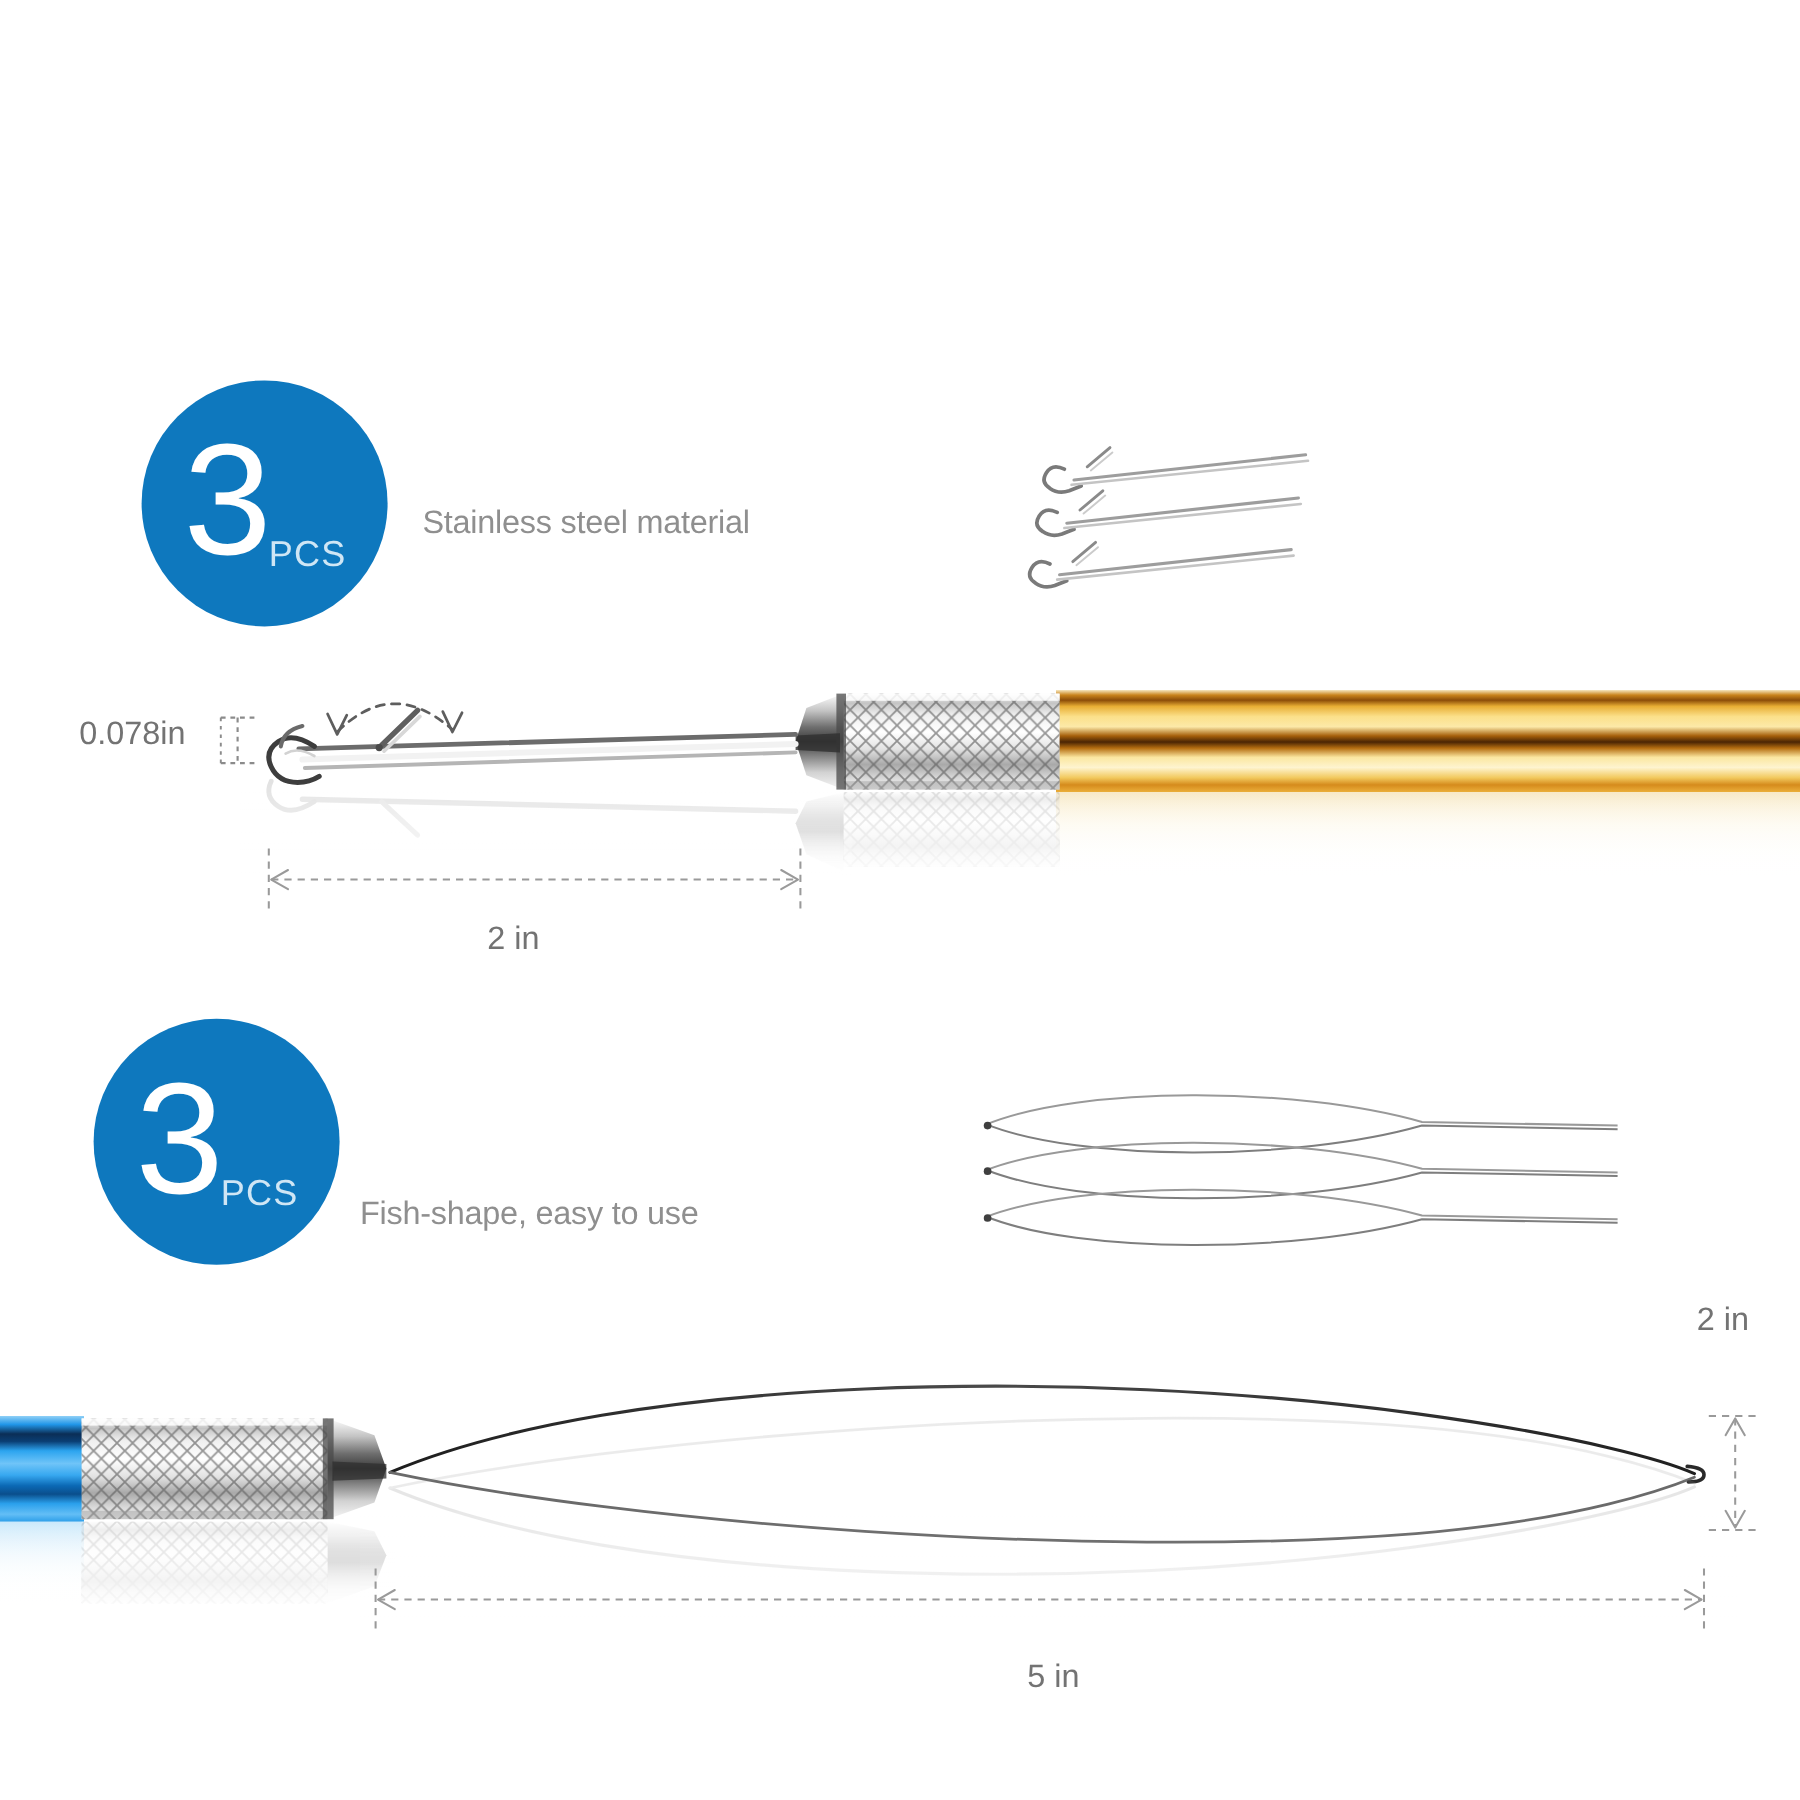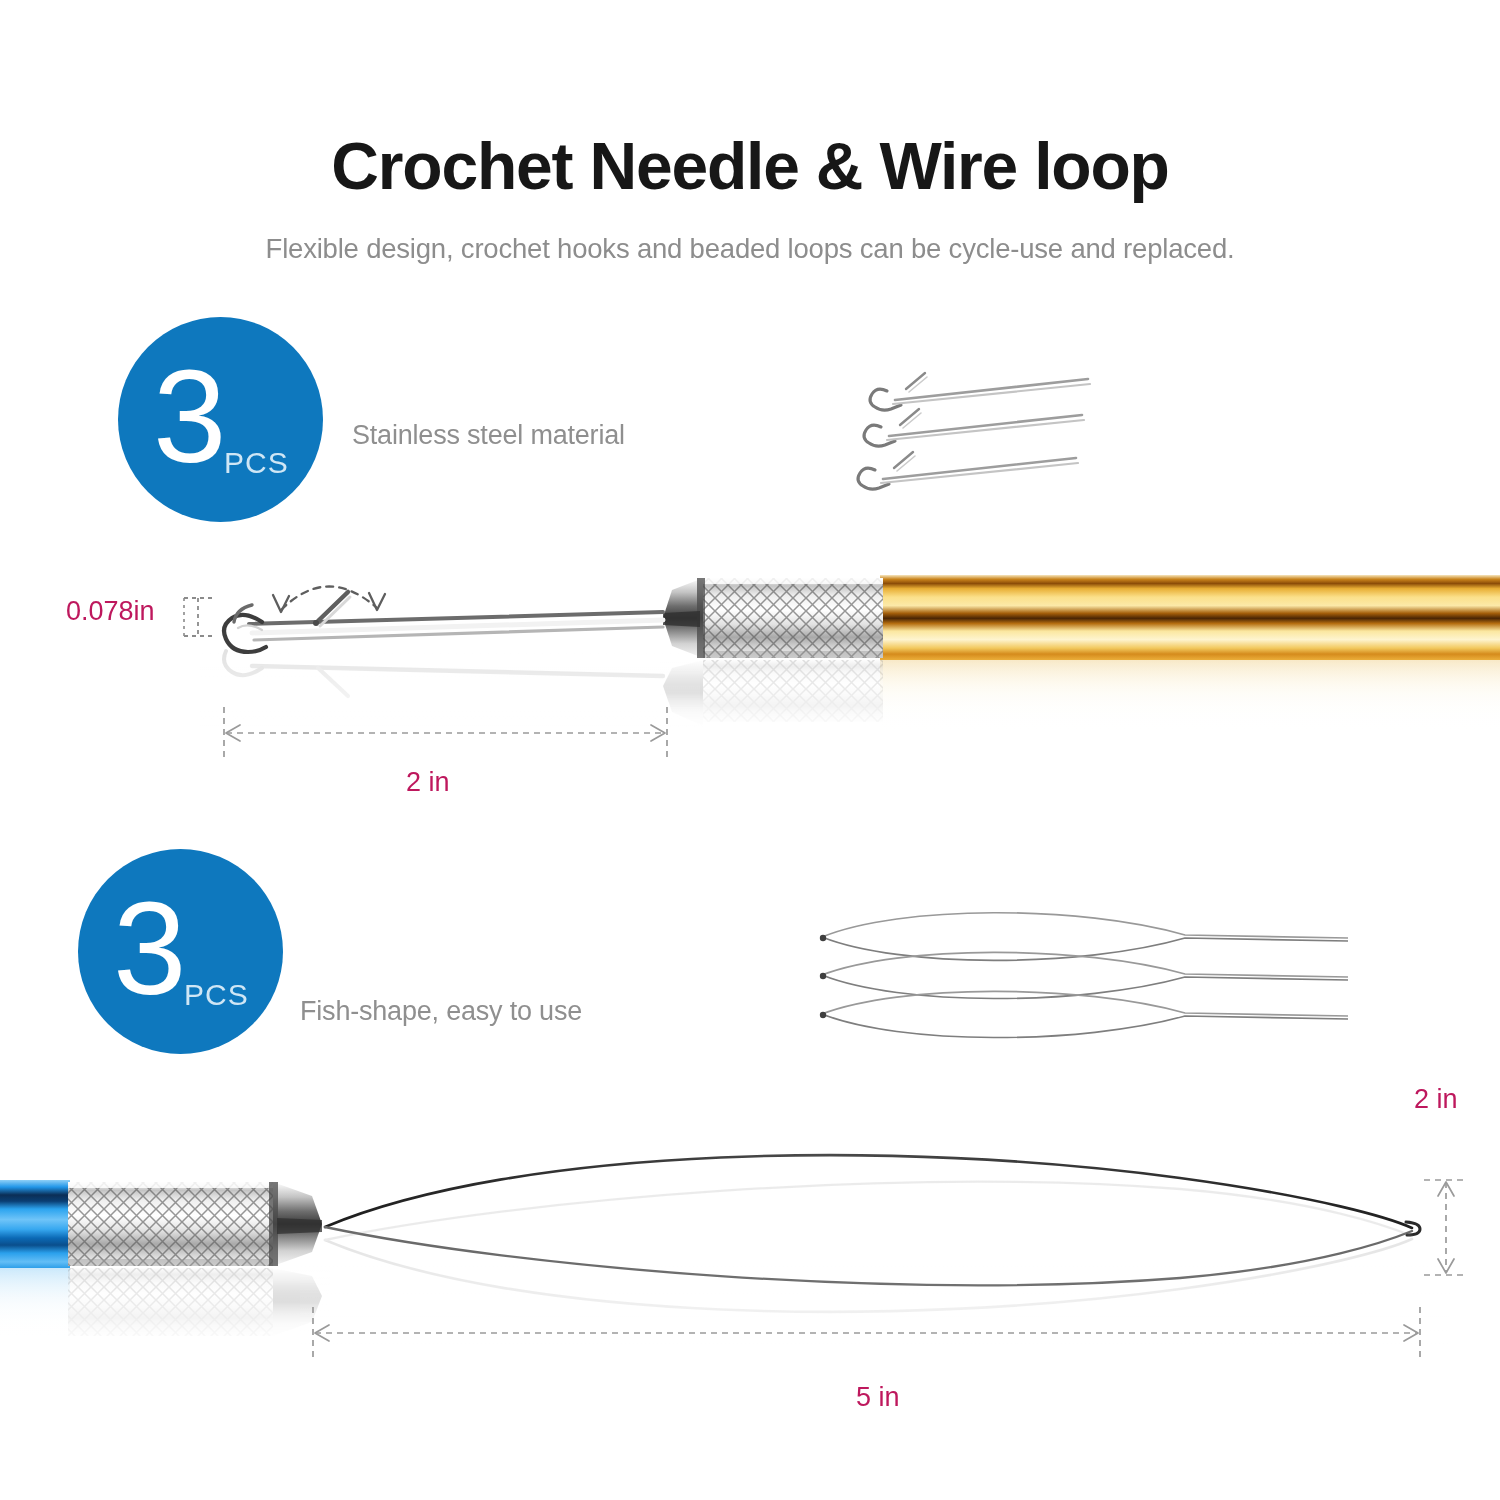--- a/index.html
+++ b/index.html
@@ -80,21 +80,21 @@
   #badge1-label { left: 352px; top: 420px; text-align: right; }
 
   #badge2 { left: 78px; top: 849px; width: 205px; height: 205px; }
   #badge2 .num { left: 35px; top: 34px; font-size: 132px; }
   #badge2 .pcs { left: 106px; top: 119px; font-size: 30px; }
   #badge2-label { left: 300px; top: 965px; margin-top: 31px; }
 
   
   .dim-text {
     position: absolute;
-    color: #be185d;
+    color: #737373;
     font-size: 27px;
     letter-spacing: 0px;
     white-space: nowrap;
   }
   #dim-078 { left: 66px; top: 596px; }
   #dim-2in-top { left: 406px; top: 767px; }
   #dim-5in { left: 856px; top: 1382px; }
   #dim-2in-right { left: 1414px; top: 1084px; }
 
   svg.layer {
@@ -104,22 +104,20 @@
     width: 1500px;
     height: 1500px;
     pointer-events: none;
   }
 </style>
 </head>
 <body>
 
 <div id="page">
 
-  <div class="title">Crochet Needle &amp; Wire loop</div>
-  <div class="subtitle">Flexible design, crochet hooks and beaded loops can be cycle-use and replaced.</div>
 
   <div class="badge" id="badge1">
     <span class="num">3</span>
     <span class="pcs">PCS</span>
   </div>
   <div class="badge-label" id="badge1-label">Stainless steel material</div>
 
   <div class="badge" id="badge2">
     <span class="num">3</span>
     <span class="pcs">PCS</span>

